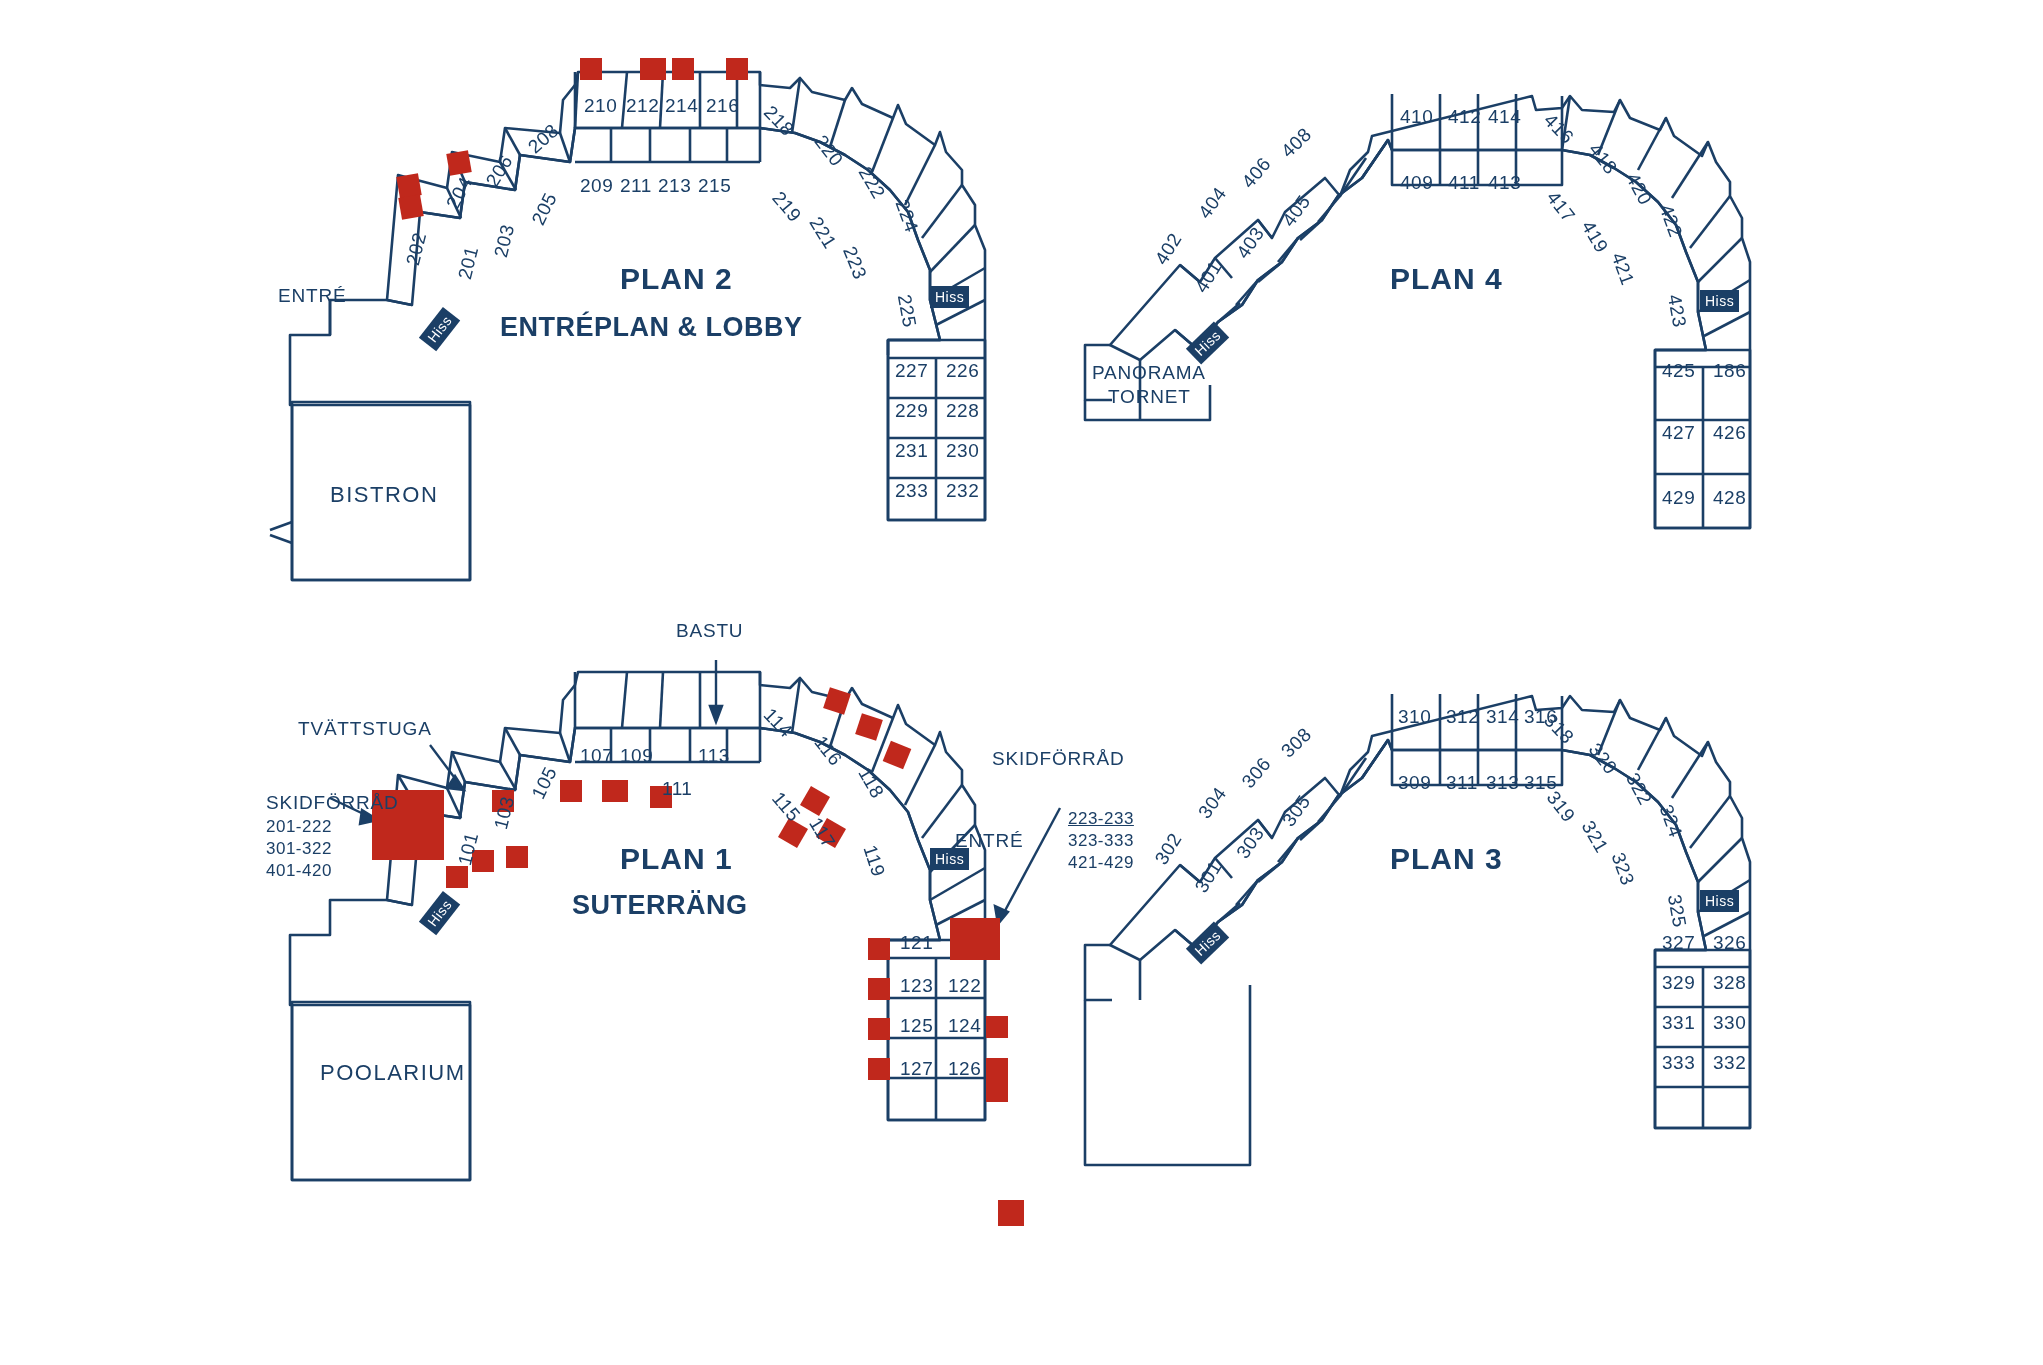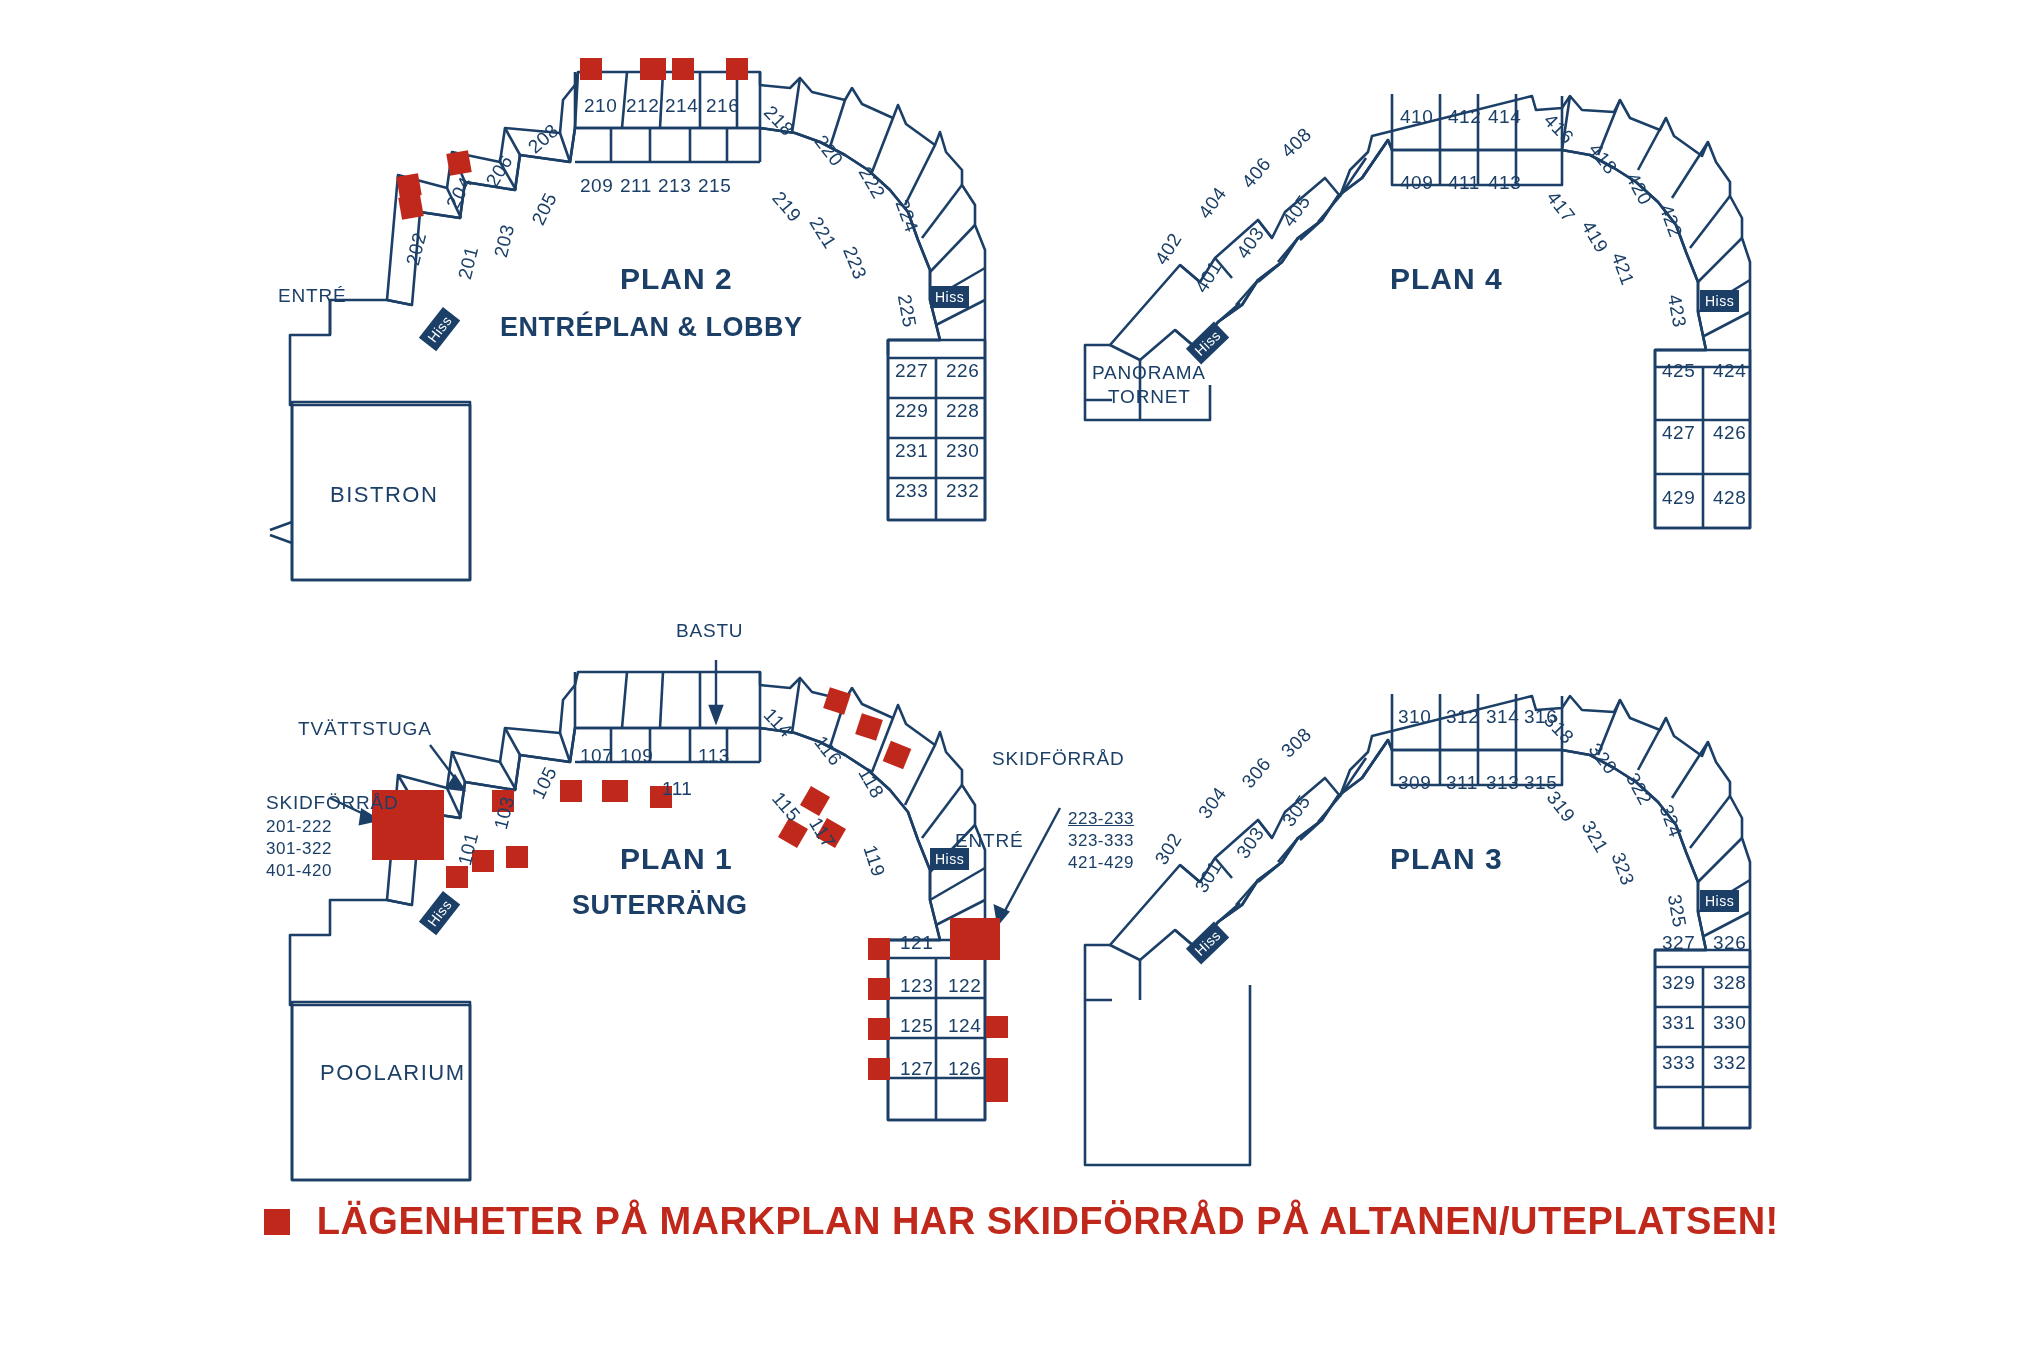--- a/index.html
+++ b/index.html
@@ -373,21 +373,21 @@
 <div class="lbl room" style="left:1400px;top:172px;">409</div>
 <div class="lbl room" style="left:1448px;top:172px;">411</div>
 <div class="lbl room" style="left:1488px;top:172px;">413</div>
 <div class="lbl room" style="left:1544px;top:196px;transform:rotate(52deg);">417</div>
 <div class="lbl room" style="left:1578px;top:226px;transform:rotate(60deg);">419</div>
 <div class="lbl room" style="left:1606px;top:258px;transform:rotate(70deg);">421</div>
 
 <div class="lbl room" style="left:1662px;top:360px;">425</div>
 <div class="lbl room" style="left:1662px;top:422px;">427</div>
 <div class="lbl room" style="left:1662px;top:487px;">429</div>
-<div class="lbl room" style="left:1713px;top:360px;">424</div>
+<div class="lbl room" style="left:1713px;top:360px;">186</div>
 <div class="lbl room" style="left:1713px;top:422px;">426</div>
 <div class="lbl room" style="left:1713px;top:487px;">428</div>
 
 <div class="lbl plan-title" style="left:620px;top:842px;">PLAN 1</div>
 <div class="lbl plan-sub" style="left:572px;top:890px;">SUTERRÄNG</div>
 <div class="lbl annot" style="left:676px;top:620px;">BASTU</div>
 <div class="lbl annot" style="left:298px;top:718px;">TVÄTTSTUGA</div>
 <div class="lbl annot" style="left:266px;top:792px;">SKIDFÖRRÅD</div>
 <div class="lbl annot-small" style="left:266px;top:816px;">201-222</div>
 <div class="lbl annot-small" style="left:266px;top:838px;">301-322</div>
@@ -456,16 +456,15 @@
 <div class="lbl room" style="left:1662px;top:972px;">329</div>
 <div class="lbl room" style="left:1662px;top:1012px;">331</div>
 <div class="lbl room" style="left:1662px;top:1052px;">333</div>
 <div class="lbl room" style="left:1713px;top:932px;">326</div>
 <div class="lbl room" style="left:1713px;top:972px;">328</div>
 <div class="lbl room" style="left:1713px;top:1012px;">330</div>
 <div class="lbl room" style="left:1713px;top:1052px;">332</div>
 
 <div class="footer">
   <span class="sq"></span>
-  <span class="ftxt">LÄGENHETER PÅ MARKPLAN HAR SKIDFÖRRÅD PÅ ALTANEN/UTEPLATSEN!</span>
 </div>
 
 </div>
 
 </body></html>

